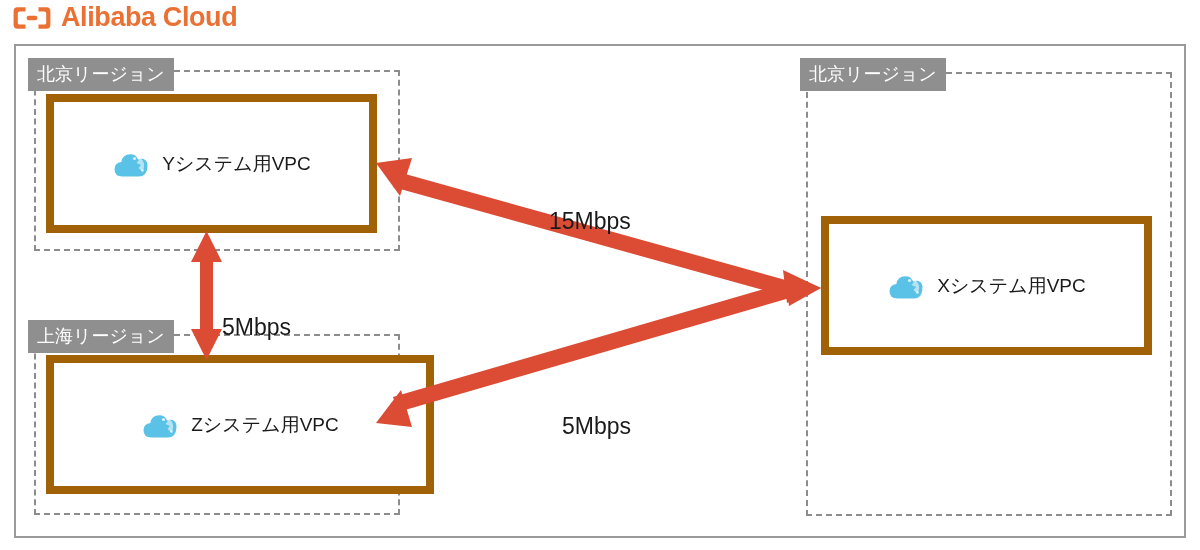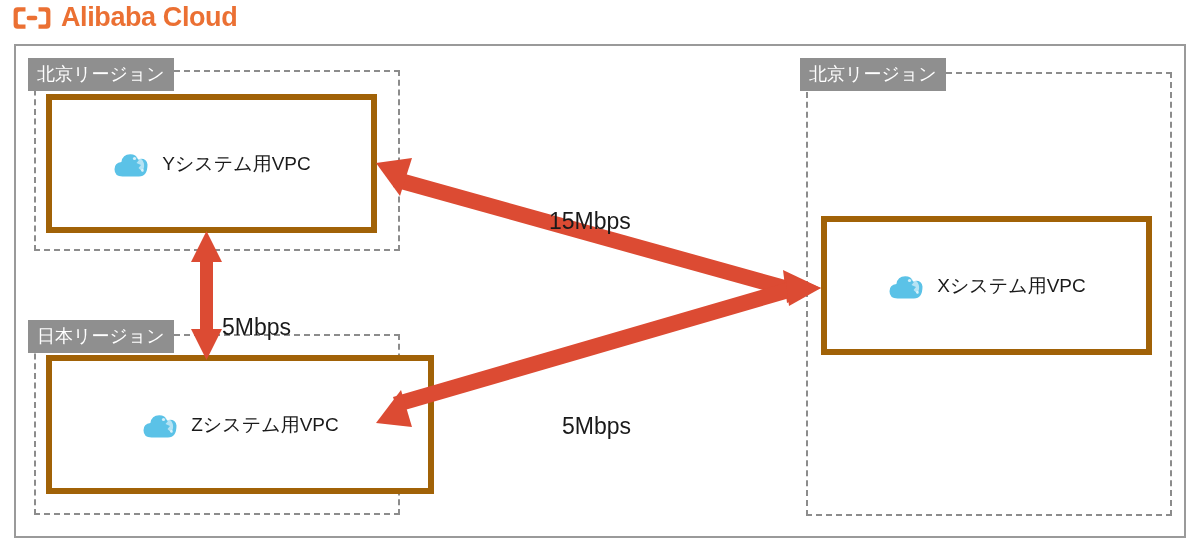--- a/index.html
+++ b/index.html
@@ -65,21 +65,21 @@
     font-size: 18px;
     line-height: 1;
     padding: 7px 9px 8px 9px;
     white-space: nowrap;
     z-index: 6;
   }
 
   
   .vpc-box {
     position: absolute;
-    border: 6px solid #a16207;
+    border: 8px solid #a16207;
     box-sizing: border-box;
     background: #ffffff;
     z-index: 3;
   }
   .vpc-inner {
     position: absolute;
     left: 0;
     right: 0;
     top: 50%;
     transform: translateY(-50%);
@@ -143,21 +143,21 @@
         <path d="M10.5 27.5 Q2.5 27.5 2.5 20.2 Q2.5 13.6 9.4 12.9 Q10.6 5.2 18.2 5.2 Q24.2 5.2 26.3 10.4 Q27.6 9.8 29.0 9.8 Q34.8 9.8 35.5 15.6 Q35.5 27.5 27.0 27.5 Z" fill="#5BC2E7"></path>
         <path d="M24.0 8.0 Q30.0 8.5 31.8 14.0 Q33.0 18.5 30.2 22.5 L26.5 19.0 L29.0 16.0 L24.5 14.0 L27.0 11.0 Z" fill="#ffffff" opacity="0.55"></path>
         <circle cx="22.5" cy="9.5" r="1.6" fill="#ffffff" opacity="0.75"></circle>
         <circle cx="30.5" cy="21.5" r="1.4" fill="#ffffff" opacity="0.6"></circle>
       </svg>
       <span class="vpc-label">Yシステム用VPC</span>
     </div>
   </div>
 
   <div class="region" style="left:34px; top:334px; width:366px; height:181px;"></div>
-  <div class="region-label" style="left:28px; top:320px;">日本リージョン</div>
+  <div class="region-label" style="left:28px; top:320px;">上海リージョン</div>
   <div class="vpc-box" style="left:46px; top:355px; width:388px; height:139px;">
     <div class="vpc-inner">
       <svg class="cloud-icon" width="38" height="30" viewBox="0 0 38 30">
         <path d="M10.5 27.5 Q2.5 27.5 2.5 20.2 Q2.5 13.6 9.4 12.9 Q10.6 5.2 18.2 5.2 Q24.2 5.2 26.3 10.4 Q27.6 9.8 29.0 9.8 Q34.8 9.8 35.5 15.6 Q35.5 27.5 27.0 27.5 Z" fill="#5BC2E7"></path>
         <path d="M24.0 8.0 Q30.0 8.5 31.8 14.0 Q33.0 18.5 30.2 22.5 L26.5 19.0 L29.0 16.0 L24.5 14.0 L27.0 11.0 Z" fill="#ffffff" opacity="0.55"></path>
         <circle cx="22.5" cy="9.5" r="1.6" fill="#ffffff" opacity="0.75"></circle>
         <circle cx="30.5" cy="21.5" r="1.4" fill="#ffffff" opacity="0.6"></circle>
       </svg>
       <span class="vpc-label">Zシステム用VPC</span>
     </div>

